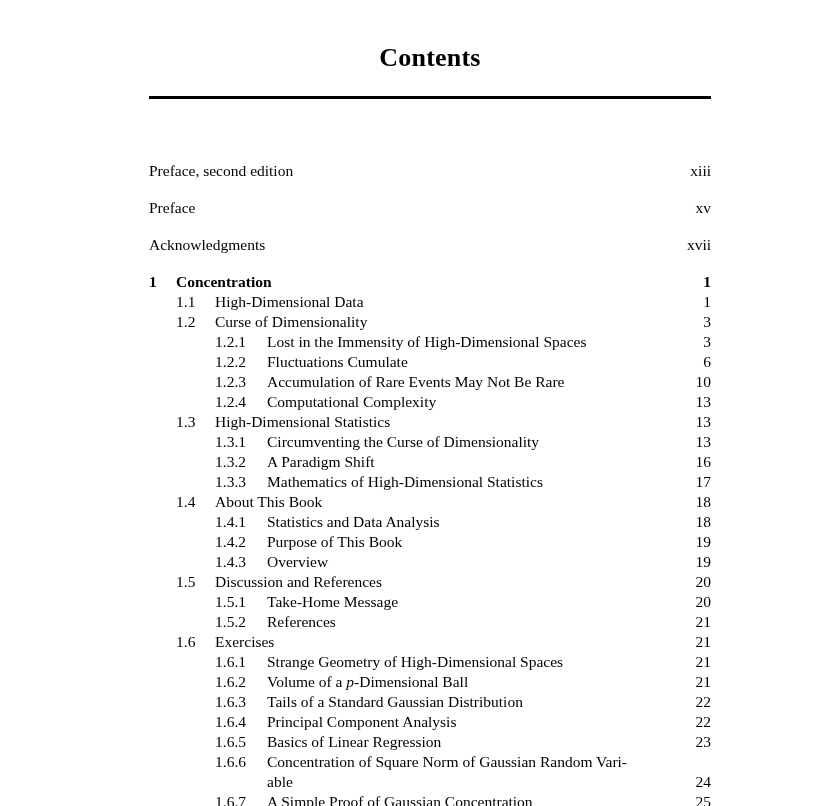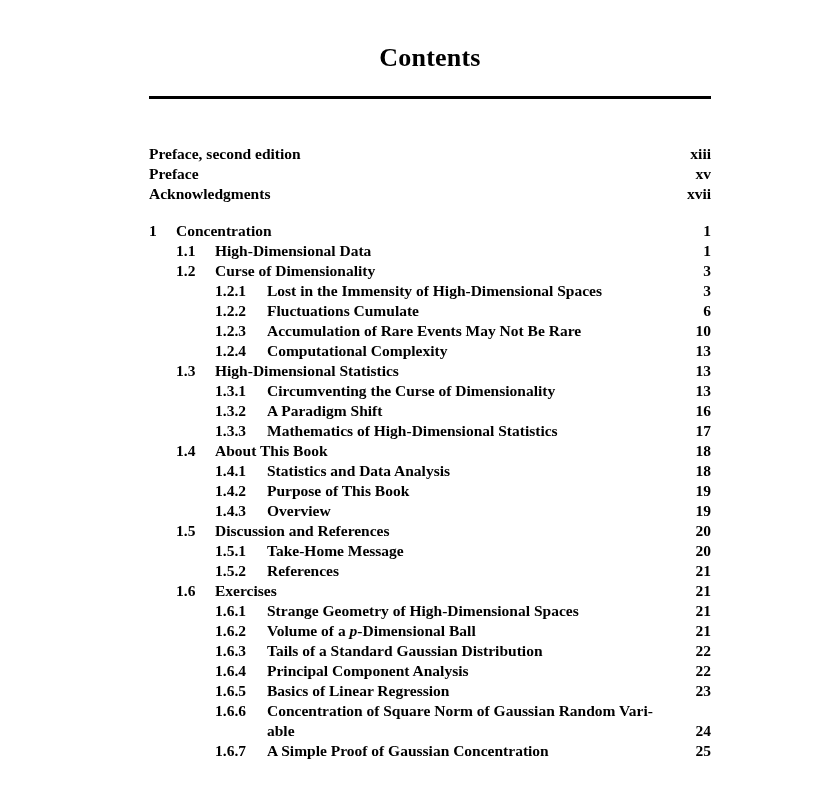--- a/index.html
+++ b/index.html
@@ -31,24 +31,24 @@
     margin-top: 22px;
   }
   .front-matter {
     padding-top: 45px;
   }
   .row {
     display: flex;
     align-items: flex-start;
     font-size: 15.5px;
     line-height: 20px;
-    font-weight: bold;
   }
   .front-row {
-    font-weight: bold;
+    font-weight: normal;
+    margin-top: 17px;
     justify-content: flex-end;
   }
   .chap-row {
     font-weight: bold;
     margin-top: 17px;
   }
   .num-cell { flex: 0 0 auto; }
   .chap-num { width: 27px; }
   .sec-row  { padding-left: 27px; }
   .sec-num  { width: 39px; }

